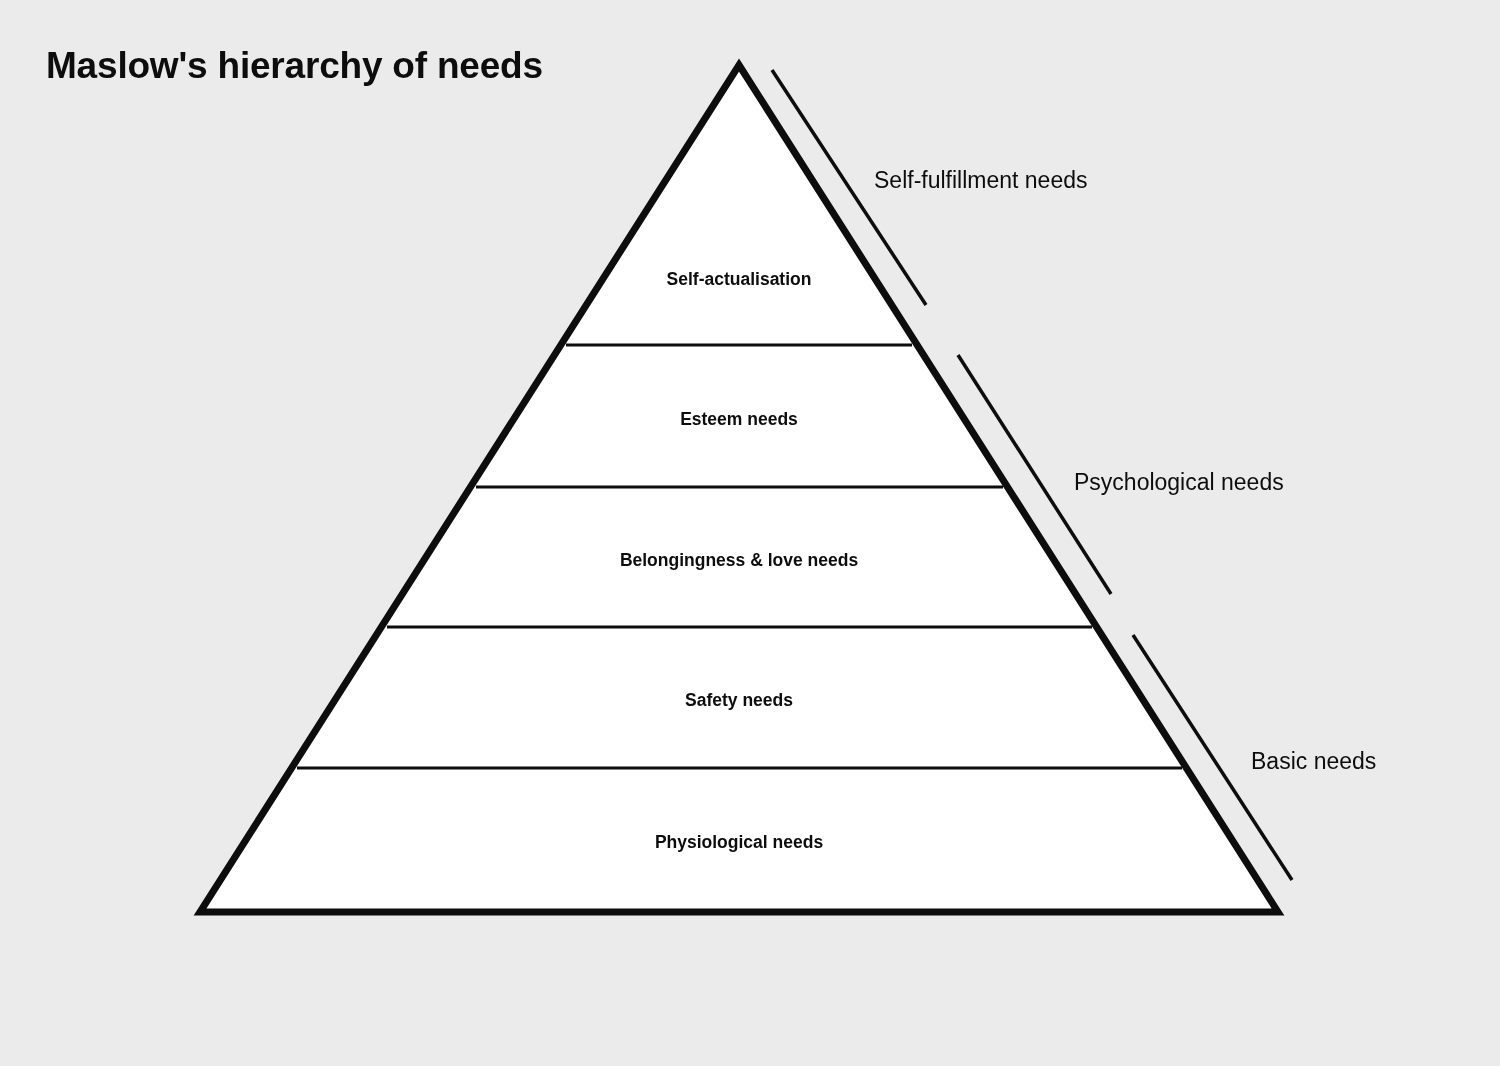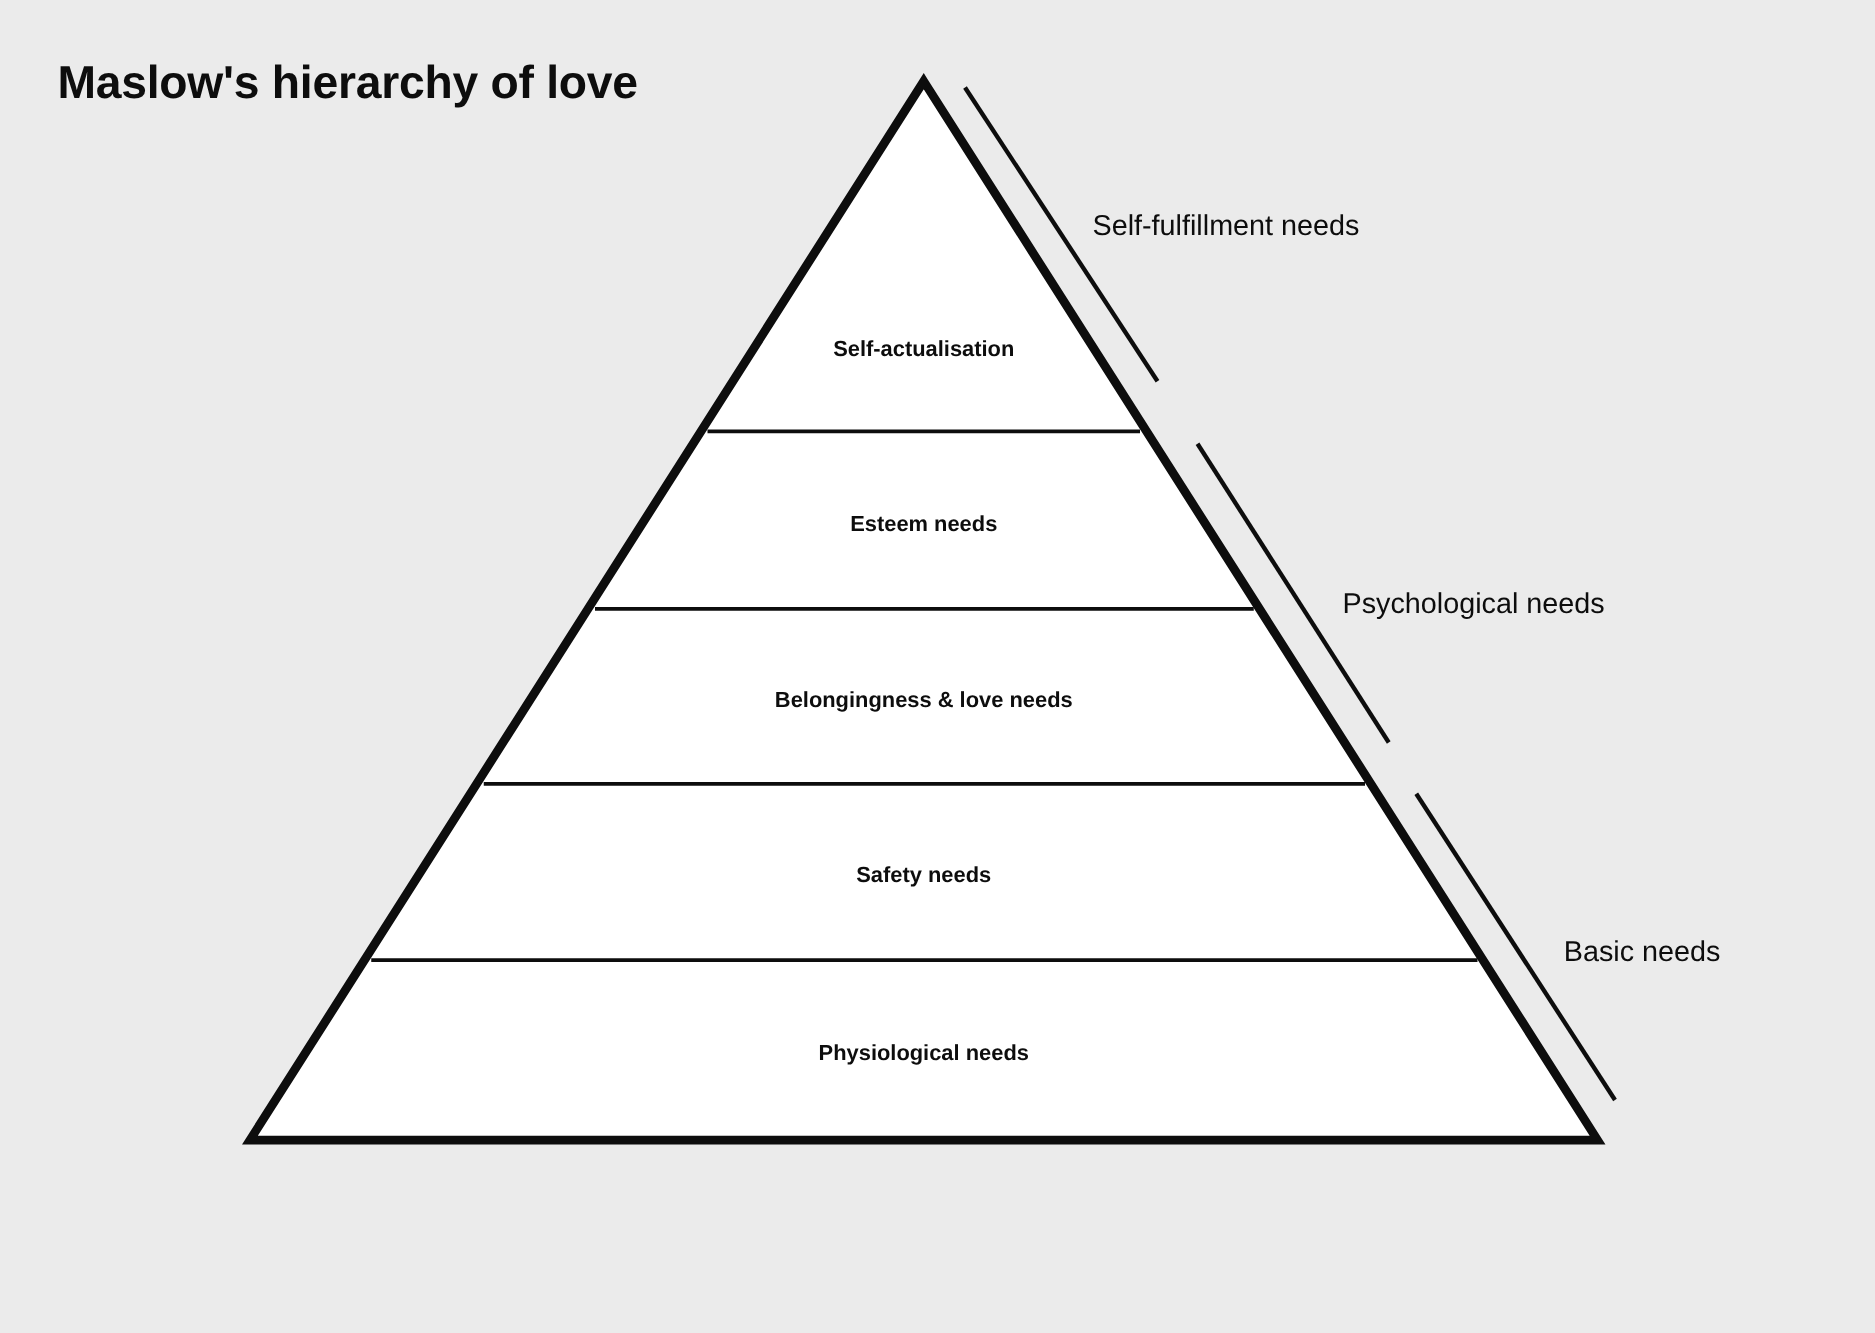--- a/index.html
+++ b/index.html
@@ -68,21 +68,21 @@
     right: 0;
     bottom: 0;
     height: 120px;
   }
 </style>
 </head>
 <body>
 
 <div class="page">
 
-  <div class="title">Maslow's hierarchy of love</div>
+  <div class="title">Maslow's hierarchy of needs</div>
 
   <svg class="diagram" viewBox="0 0 1500 1066">
 
     <polygon points="739,65 1278,912 200,912" fill="#ffffff" stroke="none"></polygon>
 
     <line x1="566" y1="345" x2="912" y2="345" stroke="#0d0d0d" stroke-width="3"></line>
     <line x1="476" y1="487" x2="1003" y2="487" stroke="#0d0d0d" stroke-width="3"></line>
     <line x1="387" y1="627" x2="1092" y2="627" stroke="#0d0d0d" stroke-width="3"></line>
     <line x1="297" y1="768" x2="1182" y2="768" stroke="#0d0d0d" stroke-width="3"></line>
 

